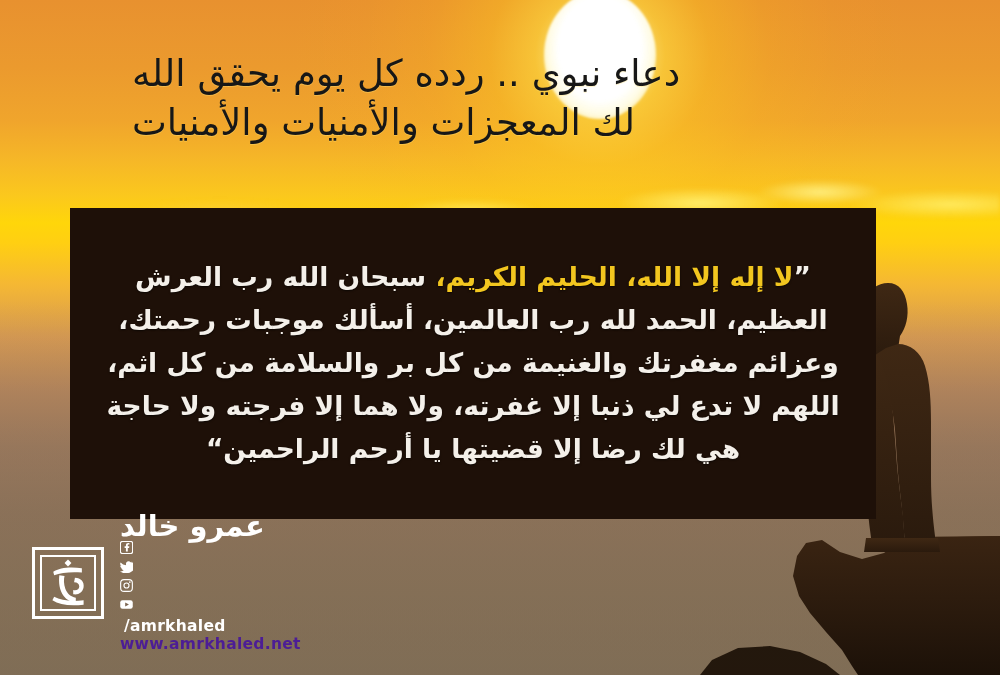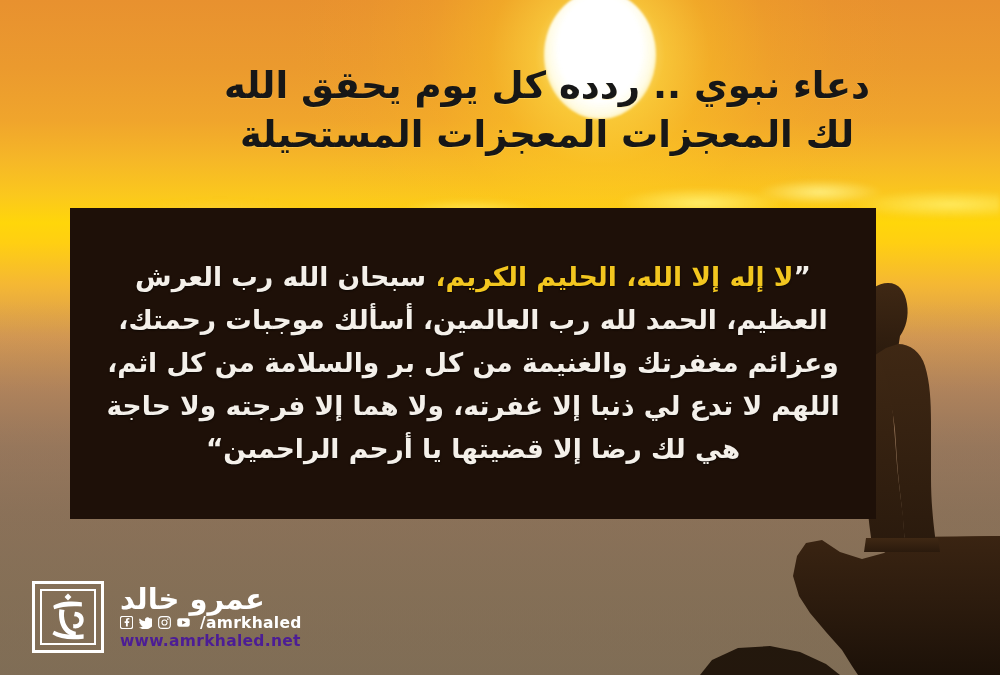--- a/index.html
+++ b/index.html
@@ -84,26 +84,26 @@
     position:absolute; left:0; right:0; top:300px; bottom:0;
     background:linear-gradient(to bottom, rgba(150,120,95,0) 0%, rgba(135,112,88,0.35) 45%, rgba(128,109,86,0.55) 100%);
   }
 
   
   .scene { position:absolute; inset:0; pointer-events:none; }
 
   
   .title {
     position:absolute;
-    right:38px; top:62px;
+    right:38px; top:50px;
     width:830px;
-    text-align:center;
+    text-align:left;
     direction:rtl;
     font-family:"DejaVu Sans", sans-serif;
-    font-weight:bold;
+    font-weight:normal;
     font-size:37px;
     line-height:1.32;
     letter-spacing:0px;
     color:#171717;
     text-shadow:0 1px 0 rgba(255,225,120,0.35);
   }
   .title span { display:block; }
 
   
   .quote-panel {
@@ -157,22 +157,22 @@
   }
   .brand-name {
     font-family:"DejaVu Sans", sans-serif;
     font-weight:bold;
     font-size:29px;
     color:#ffffff;
     letter-spacing:1px;
     line-height:1;
   }
   .brand-social {
-    display:flex; flex-direction:row;
-    align-items:center; gap:6px;
+    display:flex; flex-direction:column;
+    gap:6px;
     direction:ltr;
   }
   .brand-social .ic {
     width:13px; height:13px;
     display:inline-flex; align-items:center; justify-content:center;
   }
   .brand-handle {
     font-family:"DejaVu Sans", sans-serif;
     font-weight:bold;
     font-size:15.5px;
@@ -277,21 +277,21 @@
                C 829 410 836 410 843 407
                C 851 404 858 399 863 393
                C 866 388 866 378 862 370 Z"></path>
 
       <path d="M 866 538 L 938 538 L 940 552 L 864 552 Z"></path>
     </g>
   </svg>
 
   <div class="title">
     <span>دعاء نبوي .. ردده كل يوم يحقق الله</span>
-    <span>لك المعجزات المعجزات المستحيلة</span>
+    <span>لك المعجزات والأمنيات والأمنيات</span>
   </div>
 
   <div class="quote-panel">
     <div class="quote-text">
       <span>”</span><span class="gold">لا إله إلا الله، الحليم الكريم،</span>
       <span>سبحان الله رب العرش العظيم، الحمد لله رب العالمين، أسألك موجبات رحمتك، وعزائم مغفرتك والغنيمة من كل بر والسلامة من كل اثم، اللهم لا تدع لي ذنبا إلا غفرته، ولا هما إلا فرجته ولا حاجة هي لك رضا إلا قضيتها يا أرحم الراحمين</span><span>“</span>
     </div>
   </div>
 
   <div class="footer">

